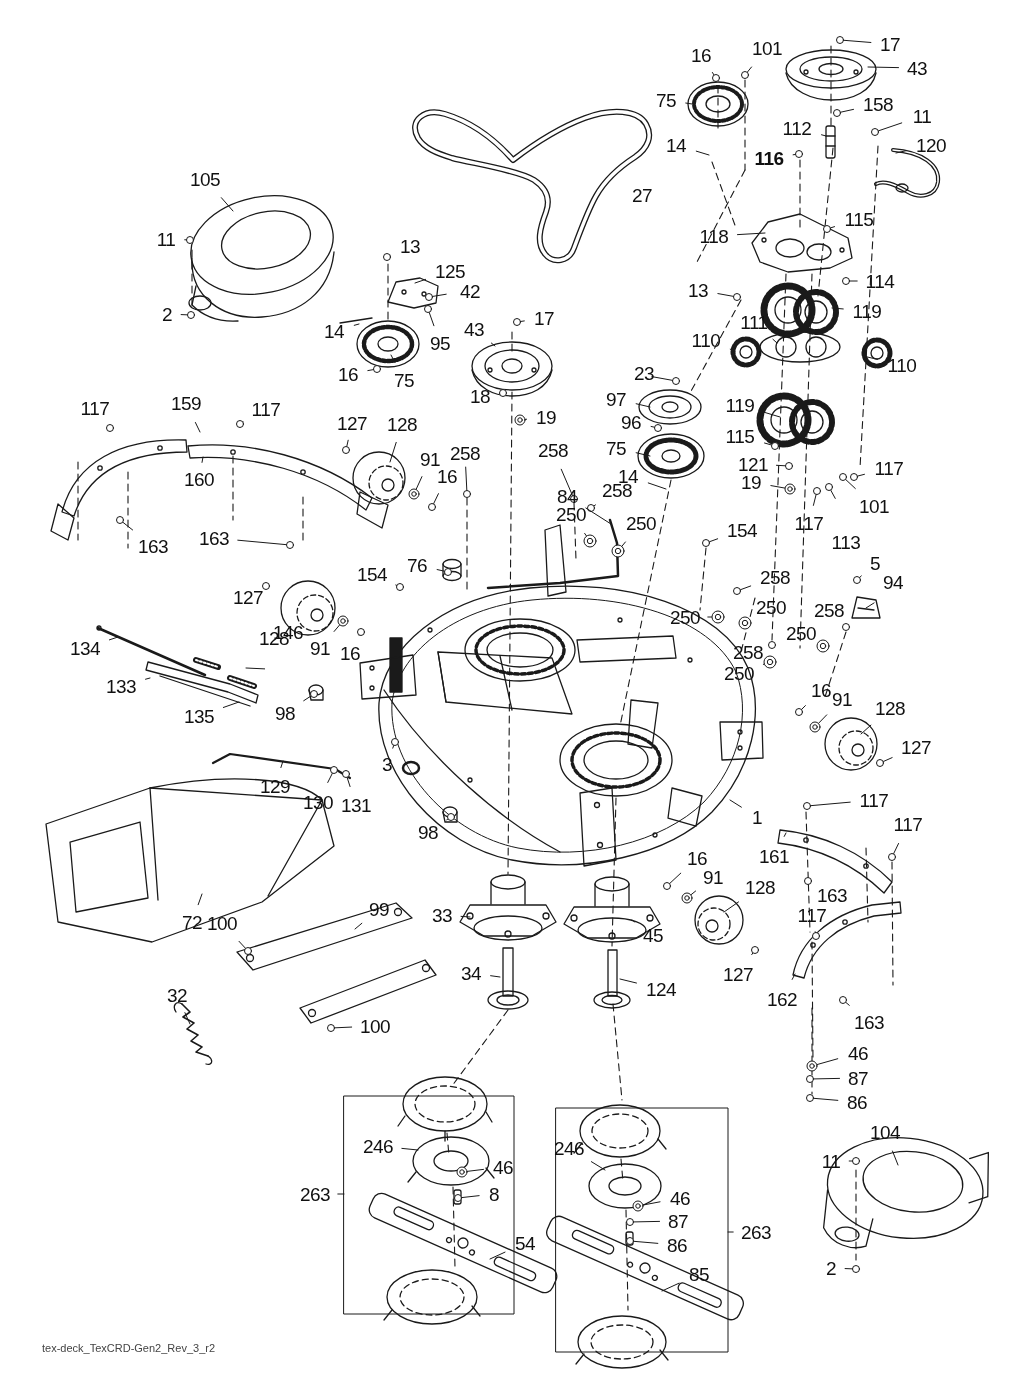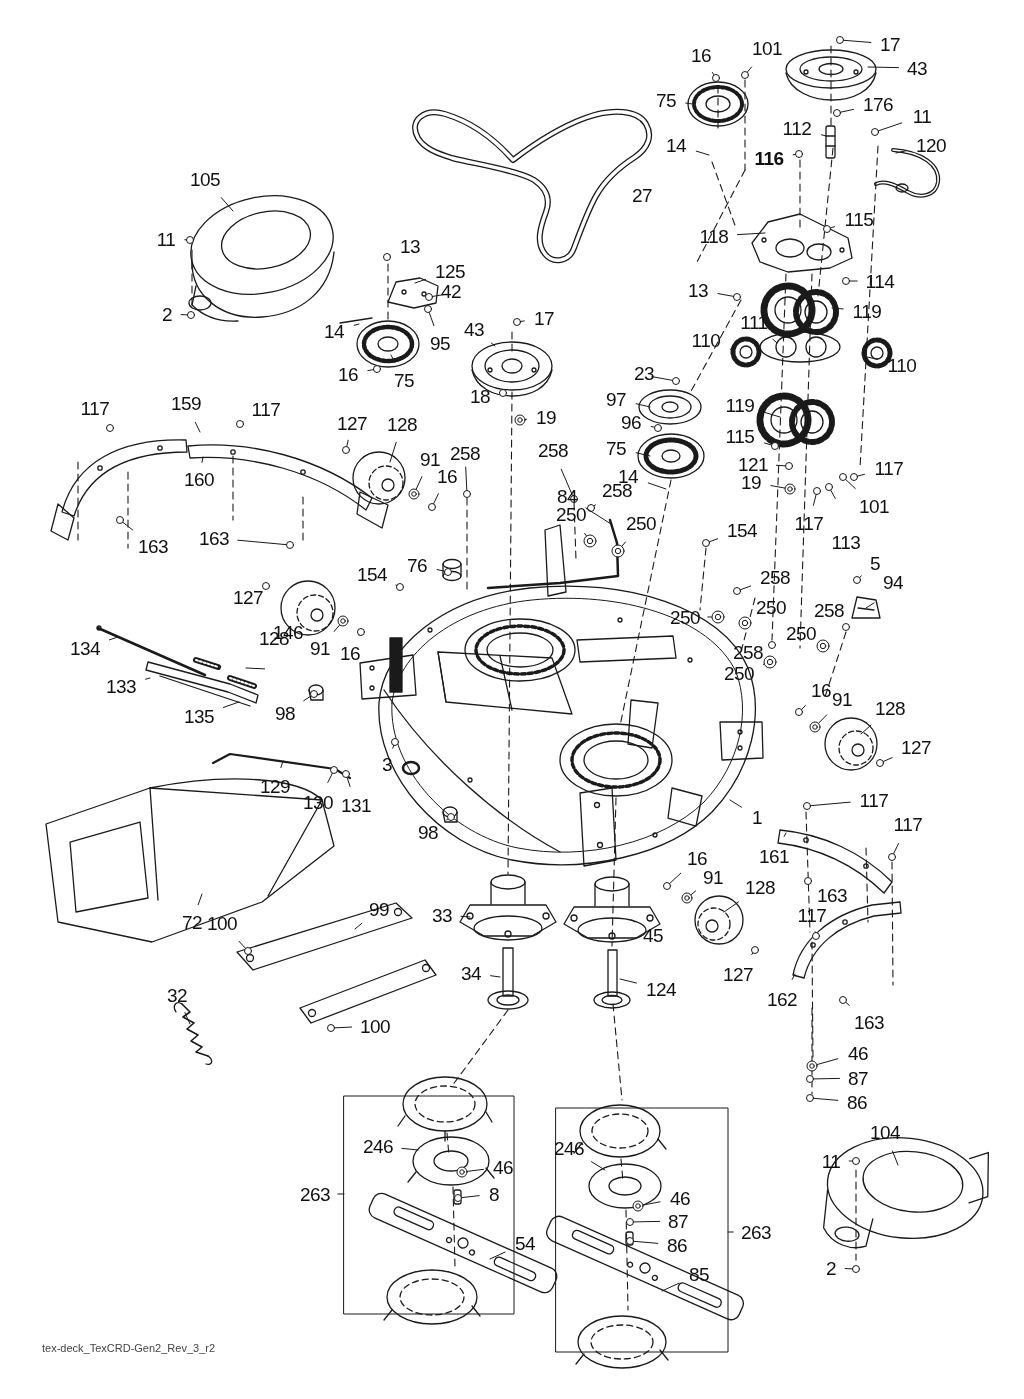--- a/index.html
+++ b/index.html
@@ -621,35 +621,35 @@
         <circle cx="856" cy="1269" r="3.5" fill="#fff"></circle>
       </g>
 </svg>
 
 <div id="callout-layer">
       <div class="callout" style="left: 890px; top: 44px;">17</div>
       <div class="callout" style="left: 701px; top: 55px;">16</div>
       <div class="callout" style="left: 767px; top: 48px;">101</div>
       <div class="callout" style="left: 917px; top: 68px;">43</div>
       <div class="callout" style="left: 666px; top: 100px;">75</div>
-      <div class="callout" style="left: 878px; top: 104px;">176</div>
+      <div class="callout" style="left: 878px; top: 104px;">158</div>
       <div class="callout" style="left: 922px; top: 116px;">11</div>
       <div class="callout" style="left: 797px; top: 128px;">112</div>
       <div class="callout" style="left: 931px; top: 145px;">120</div>
       <div class="callout" style="left: 676px; top: 145px;">14</div>
       <div class="callout" style="left: 769px; top: 158px; font-weight: bold;">116</div>
       <div class="callout" style="left: 642px; top: 195px; text-align: center;">27</div>
       <div class="callout" style="left: 205px; top: 179px;">105</div>
       <div class="callout" style="left: 859px; top: 219px;">115</div>
       <div class="callout" style="left: 714px; top: 236px;">118</div>
       <div class="callout" style="left: 166px; top: 239px;">11</div>
       <div class="callout" style="left: 410px; top: 246px;">13</div>
       <div class="callout" style="left: 880px; top: 281px;">114</div>
       <div class="callout" style="left: 450px; top: 271px;">125</div>
-      <div class="callout" style="left: 451px; top: 291px;">42</div>
+      <div class="callout" style="left: 470px; top: 291px;">42</div>
       <div class="callout" style="left: 698px; top: 290px;">13</div>
       <div class="callout" style="left: 867px; top: 311px;">119</div>
       <div class="callout" style="left: 167px; top: 314px;">2</div>
       <div class="callout" style="left: 754px; top: 322px;">111</div>
       <div class="callout" style="left: 334px; top: 331px;">14</div>
       <div class="callout" style="left: 706px; top: 340px;">110</div>
       <div class="callout" style="left: 902px; top: 365px;">110</div>
       <div class="callout" style="left: 440px; top: 343px;">95</div>
       <div class="callout" style="left: 474px; top: 329px;">43</div>
       <div class="callout" style="left: 544px; top: 318px;">17</div>

